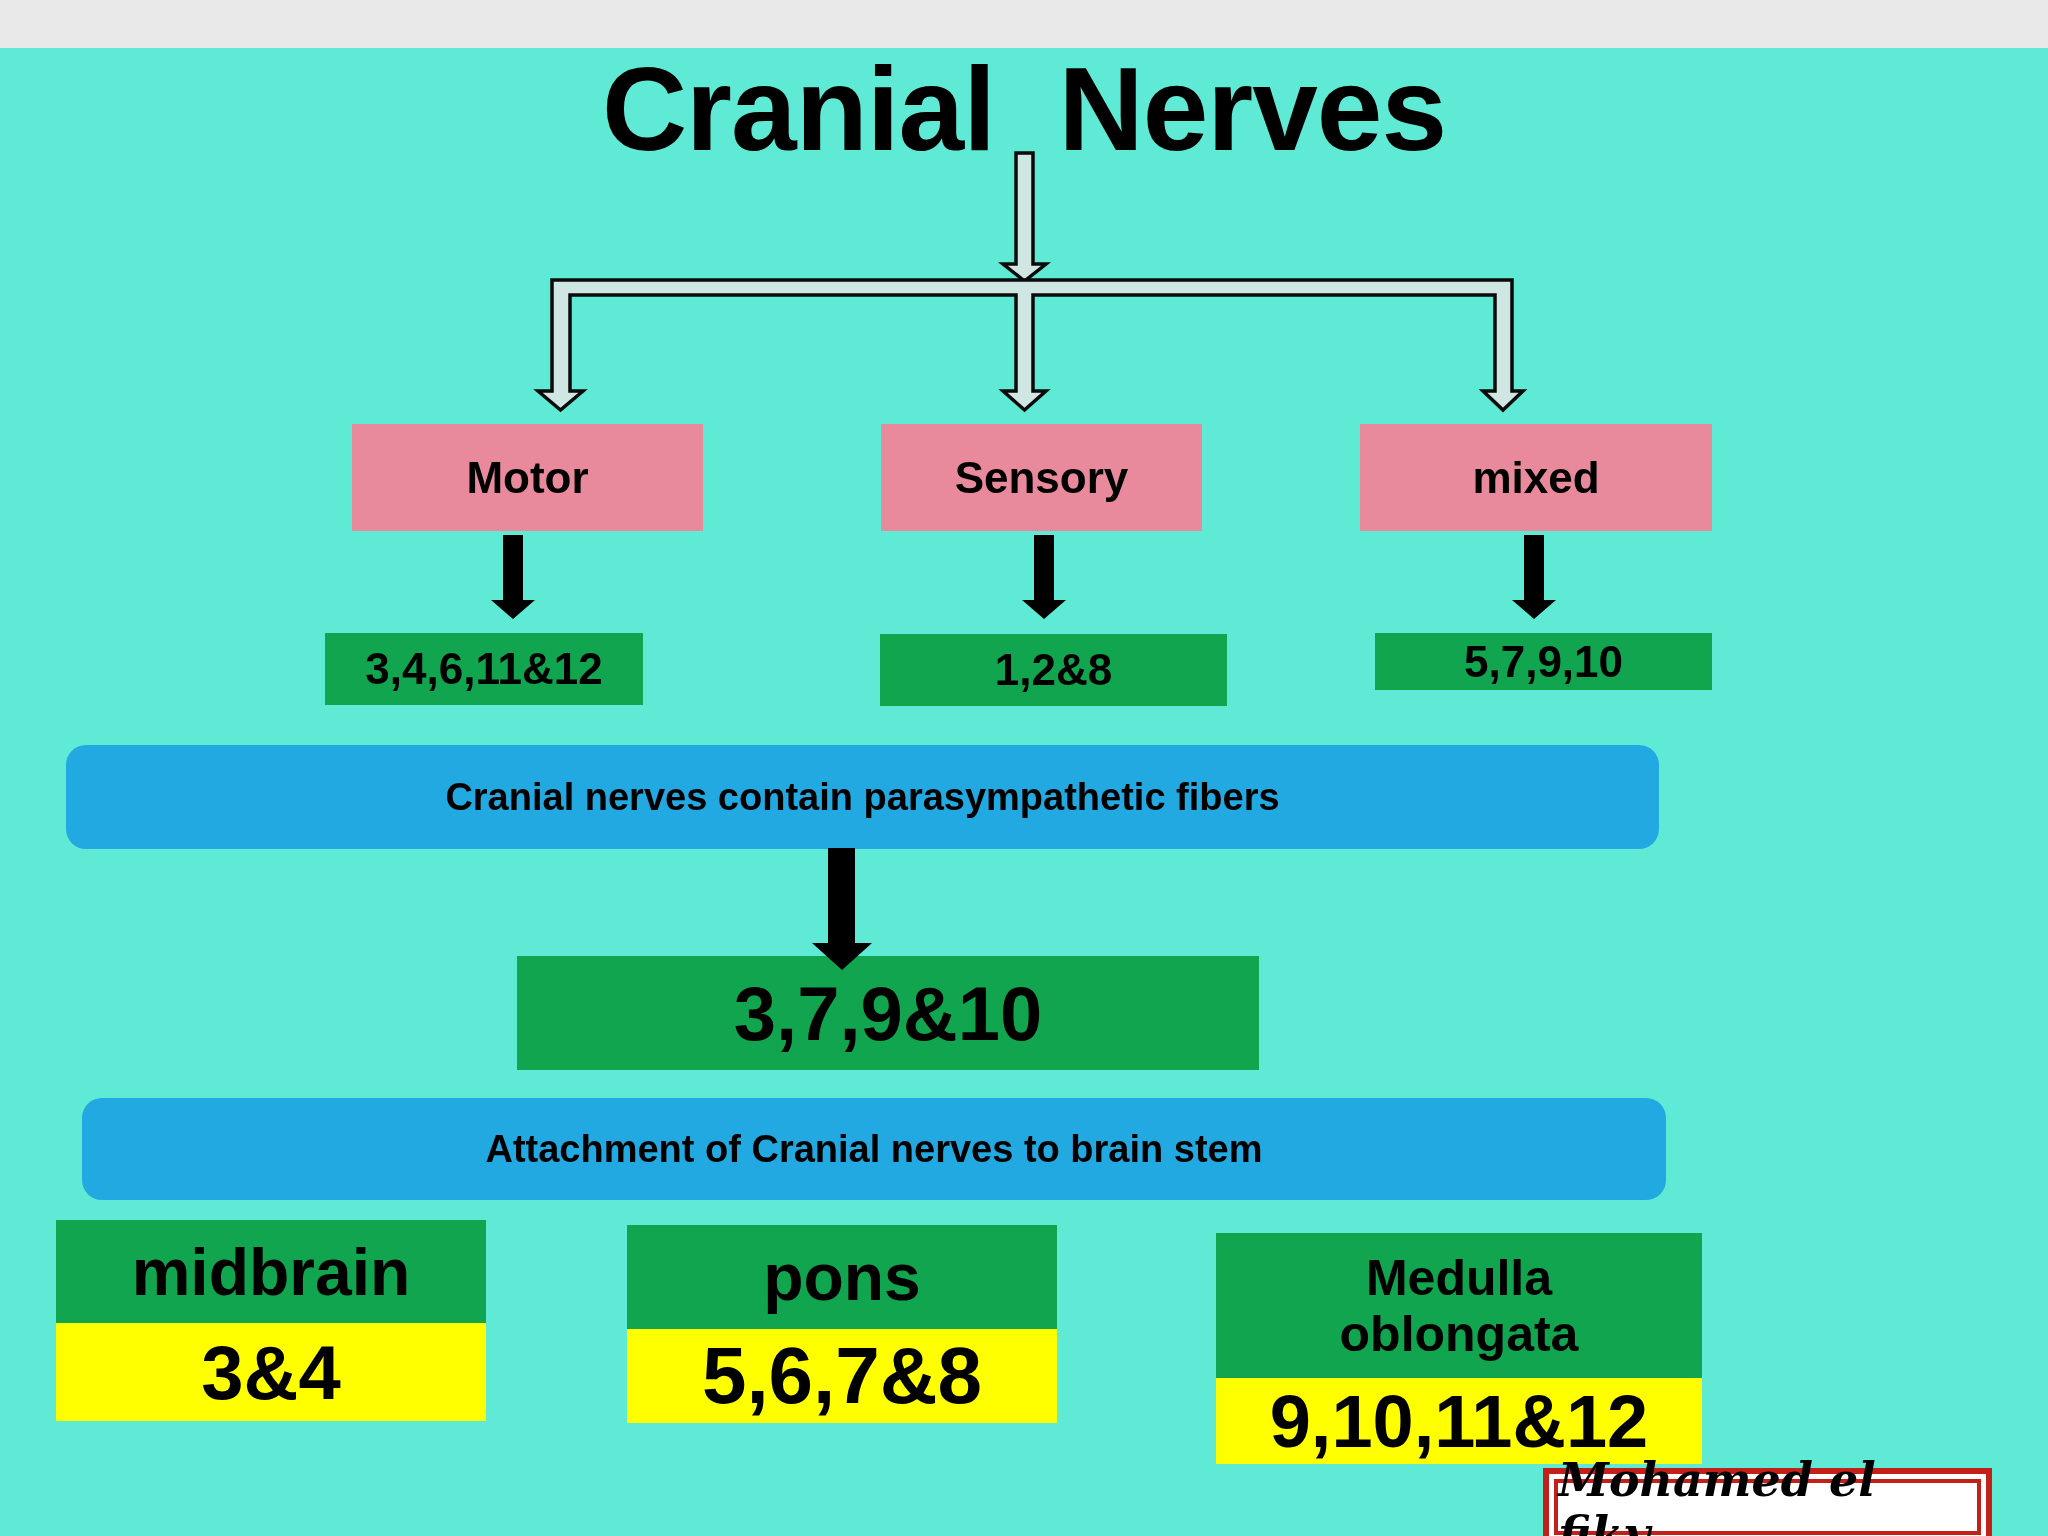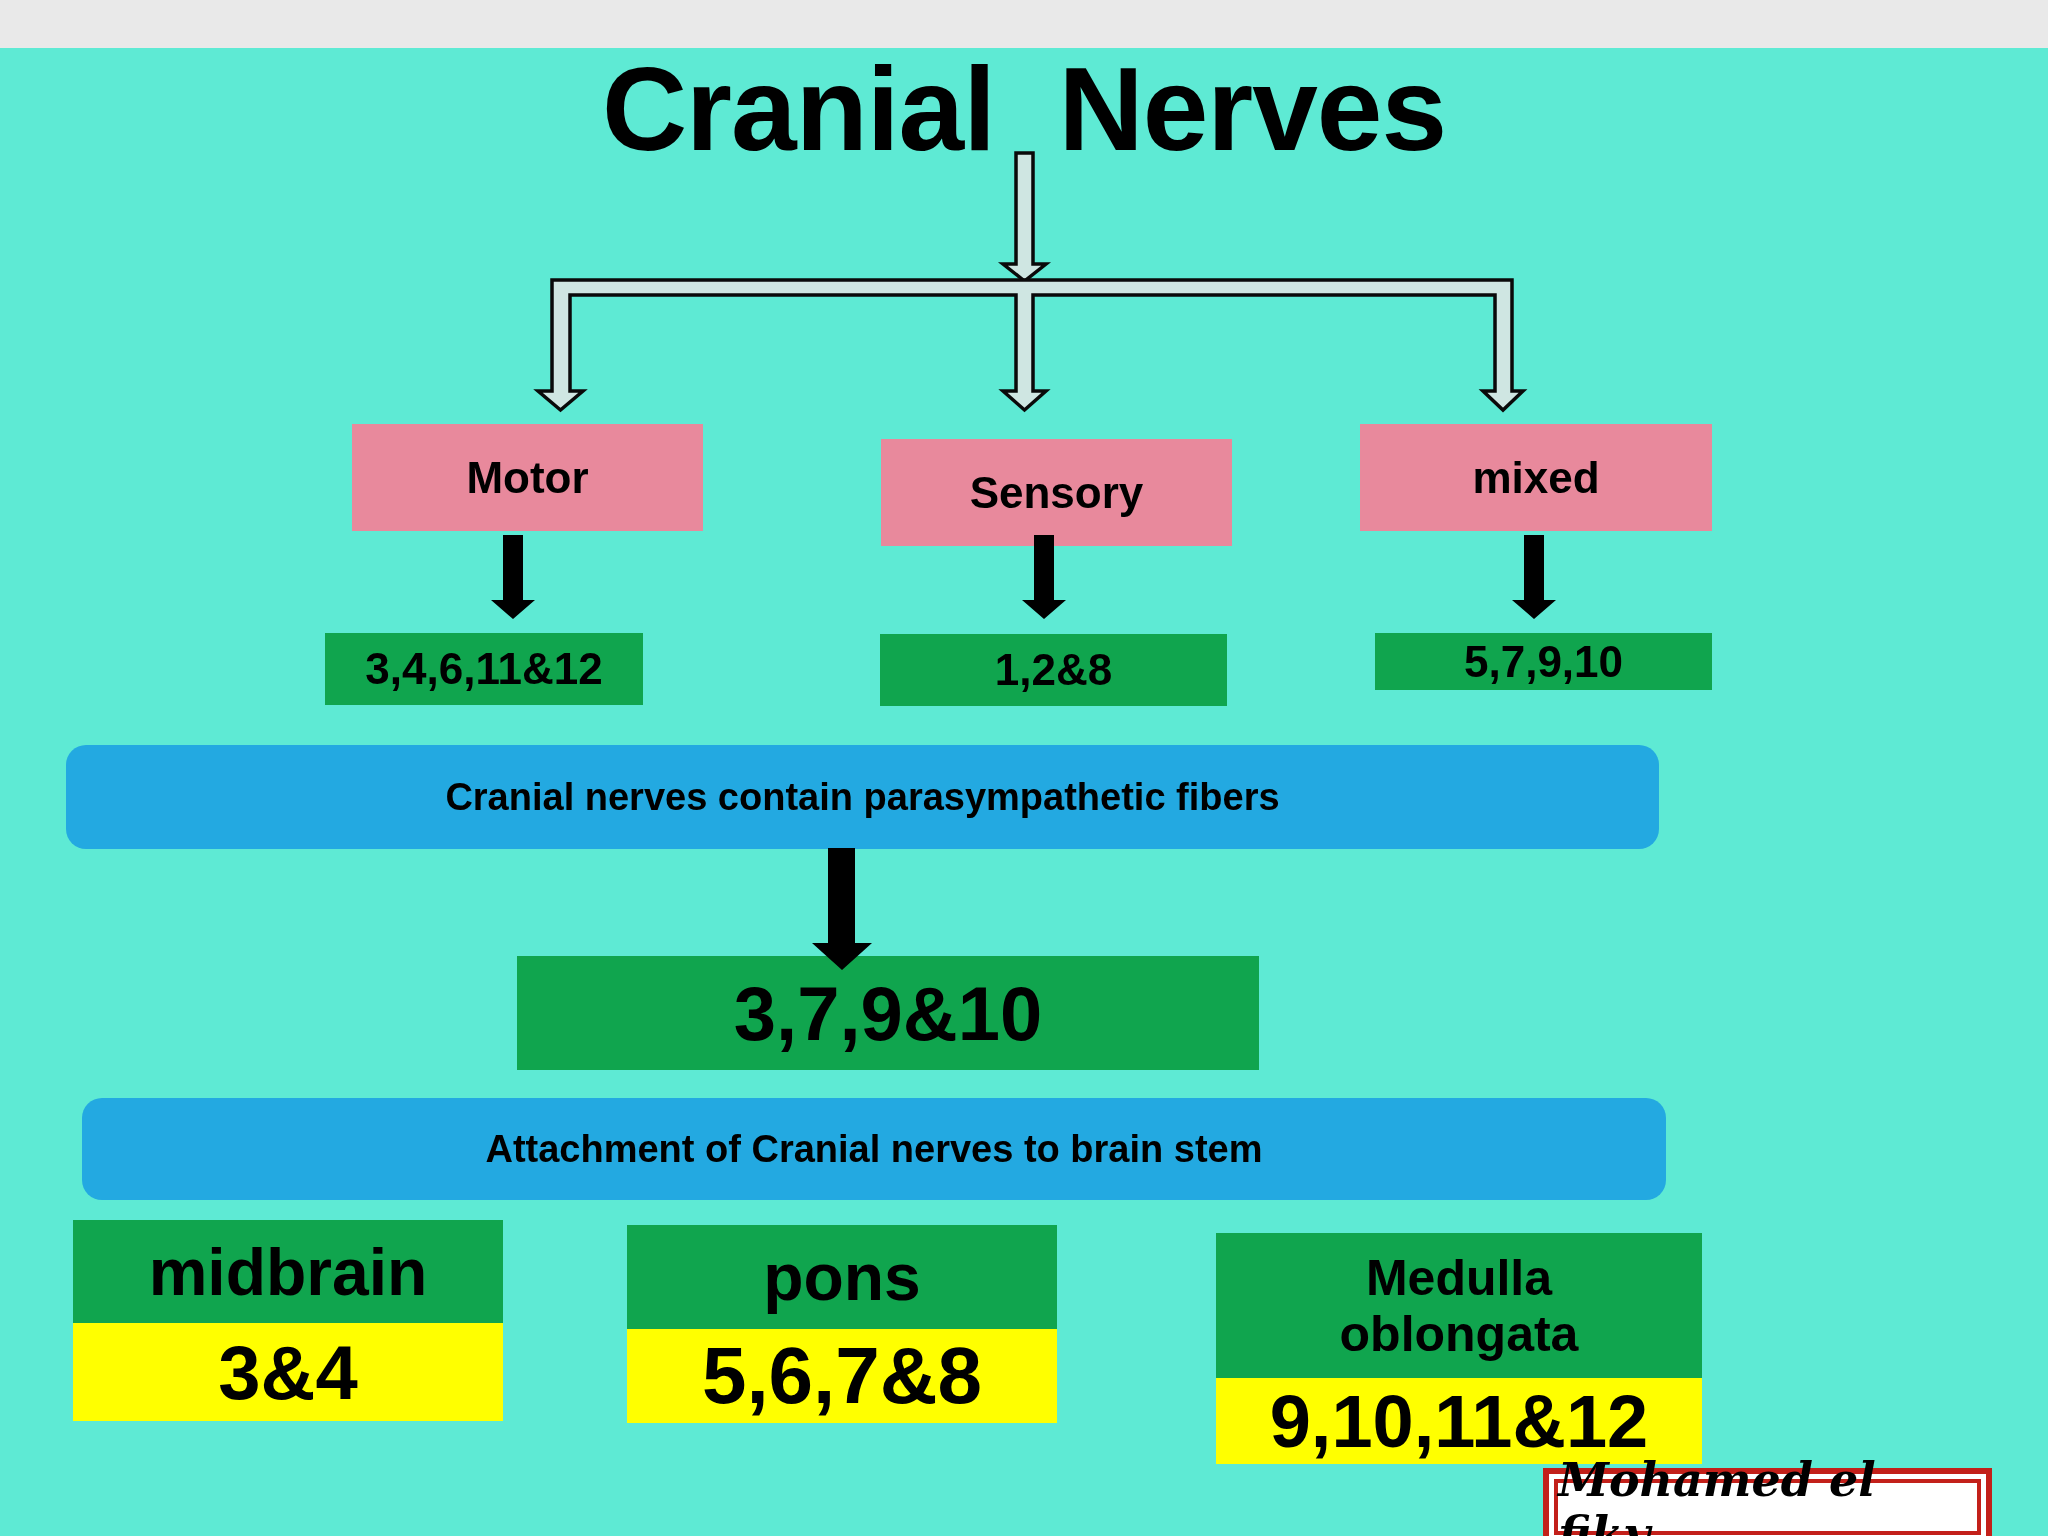--- a/index.html
+++ b/index.html
@@ -50,21 +50,21 @@
 </head>
 <body>
 
 <div id="slide">
 
   <div class="title">Cranial  Nerves</div>
 
   <div class="box pinkbox" style="left:352px;top:376px;width:351px;height:107px">
     <span>Motor</span>
   </div>
-  <div class="box pinkbox" style="left:881px;top:391px;width:351px;height:107px">
+  <div class="box pinkbox" style="left:881px;top:376px;width:321px;height:107px">
     <span>Sensory</span>
   </div>
   <div class="box pinkbox" style="left:1360px;top:376px;width:352px;height:107px">
     <span>mixed</span>
   </div>
 
   <div class="box greenbox" style="left:325px;top:585px;width:318px;height:72px">
     <span>3,4,6,11&amp;12</span>
   </div>
   <div class="box greenbox" style="left:880px;top:586px;width:347px;height:72px">
@@ -79,21 +79,21 @@
   </div>
 
   <div class="box bigGreen" style="left:517px;top:908px;width:742px;height:114px">
     <span>3,7,9&amp;10</span>
   </div>
 
   <div class="banner" style="left:82px;top:1050px;width:1584px;height:102px">
     <span>Attachment of Cranial nerves to brain stem</span>
   </div>
 
-  <div class="region" style="left:73px;top:1172px;width:430px;">
+  <div class="region" style="left:56px;top:1172px;width:430px;">
     <div class="region-top" style="height:103px">
       <span>midbrain</span>
     </div>
     <div class="region-bottom" style="height:98px">
       <span>3&amp;4</span>
     </div>
   </div>
 
   <div class="region" style="left:627px;top:1177px;width:430px;">
     <div class="region-top" style="height:104px">

